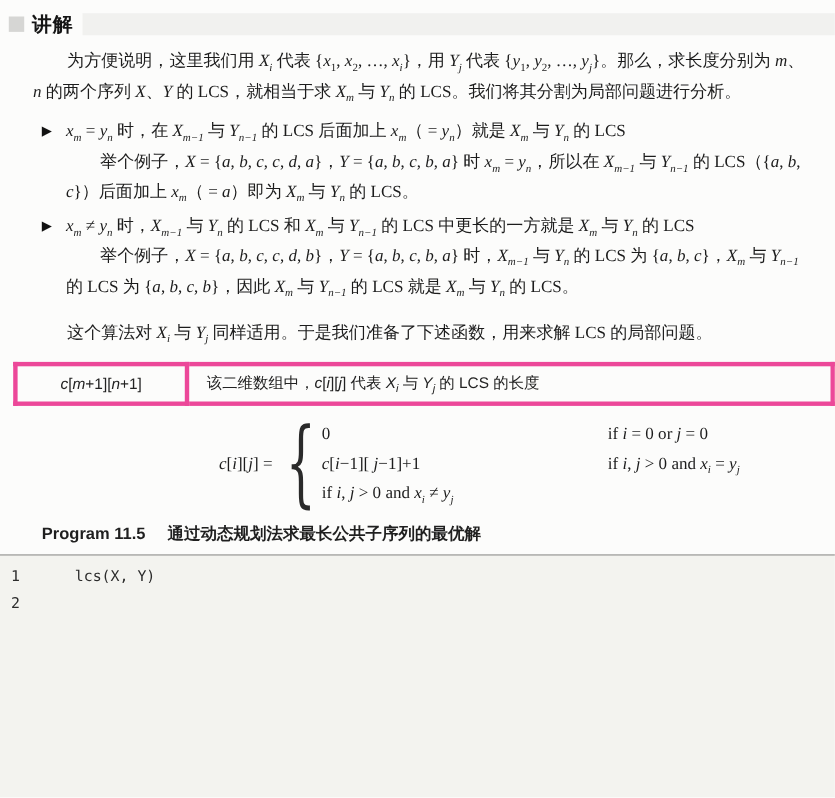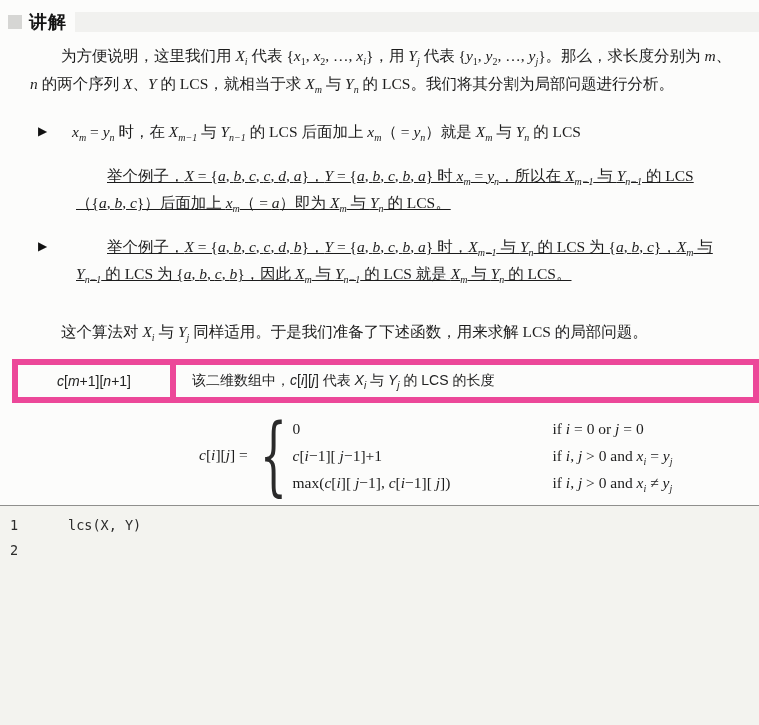--- a/index.html
+++ b/index.html
@@ -21,25 +21,25 @@
   p.p3{margin-top:14px;}
   p.p4{margin-top:15px;}
   p.p5{margin-top:16px;}
   i{font-style:italic;}
   sub{font-size:10px;line-height:0;}
   
   .blist{margin-top:9px;padding-left:8px;}
   .bitem{position:relative;padding-left:22px;line-height:1.78;}
   .bitem + .bitem{margin-top:3px;}
   .bmarker{position:absolute;left:0;top:3px;font-size:12px;color:#111;}
-  .bhead{margin:12px;}
-  .bexample{margin:16px;text-indent:2em;text-decoration:underline;}
+  .bhead{margin:0;}
+  .bexample{margin:0;text-indent:2em;}
   
   .vartable{width:calc(100% + 42px);margin:13px -24px 0 -18px;border-collapse:collapse;font-family:"Liberation Sans","DejaVu Sans",sans-serif;font-size:14px;color:#222;}
-  .vartable td{border:6px solid #ec4899;padding:6px 10px;height:20px;}
+  .vartable td{border:4px solid #ec4899;padding:6px 10px;height:20px;}
   .vartable td.vleft{width:132px;text-align:center;white-space:nowrap;}
   .vartable td.vright{padding-left:16px;}
   
   .formula{display:flex;align-items:center;margin:12px 0 0 145px;}
   .f-lhs{margin-right:6px;white-space:nowrap;margin-left:24px;}
   .f-brace{font-size:86px;font-weight:100;line-height:0.92;transform:scaleX(0.5);transform-origin:center;color:#2a2a2a;margin:0 -8px 0 -8px;font-family:"DejaVu Serif",serif;}
   .f-rows{display:grid;grid-template-columns:256px auto;column-gap:4px;}
   .f-expr,.f-cond{line-height:27px;white-space:nowrap;}
   
   .program{display:flex;margin:14px 0 0 8px;font-family:"Liberation Sans","DejaVu Sans",sans-serif;font-weight:bold;font-size:15px;color:#1f1f1f;align-items:baseline;}
@@ -64,20 +64,21 @@
   <p class="body p1">为方便说明，这里我们用 <i>X<sub>i</sub></i> 代表 {<i>x</i><sub>1</sub>, <i>x</i><sub>2</sub>, …, <i>x<sub>i</sub></i>}，用 <i>Y<sub>j</sub></i> 代表 {<i>y</i><sub>1</sub>, <i>y</i><sub>2</sub>, …, <i>y<sub>j</sub></i>}。那么，求长度分别为 <i>m</i>、<i>n</i> 的两个序列 <i>X</i>、<i>Y</i> 的 LCS，就相当于求 <i>X<sub>m</sub></i> 与 <i>Y<sub>n</sub></i> 的 LCS。我们将其分割为局部问题进行分析。</p>
 
   <div class="blist">
     <div class="bitem">
       <span class="bmarker">▶</span>
       <p class="bhead"><i>x<sub>m</sub></i> = <i>y<sub>n</sub></i> 时，在 <i>X<sub>m−1</sub></i> 与 <i>Y<sub>n−1</sub></i> 的 LCS 后面加上 <i>x<sub>m</sub></i>（ = <i>y<sub>n</sub></i>）就是 <i>X<sub>m</sub></i> 与 <i>Y<sub>n</sub></i> 的 LCS</p>
       <p class="bexample">举个例子，<i>X</i> = {<i>a</i>, <i>b</i>, <i>c</i>, <i>c</i>, <i>d</i>, <i>a</i>}，<i>Y</i> = {<i>a</i>, <i>b</i>, <i>c</i>, <i>b</i>, <i>a</i>} 时 <i>x<sub>m</sub></i> = <i>y<sub>n</sub></i>，所以在 <i>X<sub>m−1</sub></i> 与 <i>Y<sub>n−1</sub></i> 的 LCS（{<i>a</i>, <i>b</i>, <i>c</i>}）后面加上 <i>x<sub>m</sub></i>（ = <i>a</i>）即为 <i>X<sub>m</sub></i> 与 <i>Y<sub>n</sub></i> 的 LCS。</p>
     </div>
     <div class="bitem">
       <span class="bmarker">▶</span>
+      <p class="bhead"><i>x<sub>m</sub></i> ≠ <i>y<sub>n</sub></i> 时，<i>X<sub>m−1</sub></i> 与 <i>Y<sub>n</sub></i> 的 LCS 和 <i>X<sub>m</sub></i> 与 <i>Y<sub>n−1</sub></i> 的 LCS 中更长的一方就是 <i>X<sub>m</sub></i> 与 <i>Y<sub>n</sub></i> 的 LCS</p>
       <p class="bexample">举个例子，<i>X</i> = {<i>a</i>, <i>b</i>, <i>c</i>, <i>c</i>, <i>d</i>, <i>b</i>}，<i>Y</i> = {<i>a</i>, <i>b</i>, <i>c</i>, <i>b</i>, <i>a</i>} 时，<i>X<sub>m−1</sub></i> 与 <i>Y<sub>n</sub></i> 的 LCS 为 {<i>a</i>, <i>b</i>, <i>c</i>}，<i>X<sub>m</sub></i> 与 <i>Y<sub>n−1</sub></i> 的 LCS 为 {<i>a</i>, <i>b</i>, <i>c</i>, <i>b</i>}，因此 <i>X<sub>m</sub></i> 与 <i>Y<sub>n−1</sub></i> 的 LCS 就是 <i>X<sub>m</sub></i> 与 <i>Y<sub>n</sub></i> 的 LCS。</p>
     </div>
   </div>
 
   <p class="body p3">这个算法对 <i>X<sub>i</sub></i> 与 <i>Y<sub>j</sub></i> 同样适用。于是我们准备了下述函数，用来求解 LCS 的局部问题。</p>
 
   <table class="vartable">
     <tbody>
         <tr>
       <td class="vleft"><i>c</i>[<i>m</i>+1][<i>n</i>+1]</td>
@@ -88,26 +89,29 @@
 
 
   <div class="formula">
     <span class="f-lhs"><i>c</i>[<i>i</i>][<i>j</i>] =</span>
     <span class="f-brace">{</span>
     <div class="f-rows">
       <span class="f-expr">0</span>
       <span class="f-cond">if <i>i</i> = 0 or <i>j</i> = 0</span>
       <span class="f-expr"><i>c</i>[<i>i</i>−1][ <i>j</i>−1]+1</span>
       <span class="f-cond">if <i>i</i>, <i>j</i> &gt; 0 and <i>x<sub>i</sub></i> = <i>y<sub>j</sub></i></span>
-      <span class="f-expr">max(<i>c</i>[<i>i</i>][ <i>j</i>−1], <i>c</i>[<i>i</i>−1][ <i>j</i>])</span>
       <span class="f-cond">if <i>i</i>, <i>j</i> &gt; 0 and <i>x<sub>i</sub></i> ≠ <i>y<sub>j</sub></i></span>
     </div>
   </div>
 
 
+  <div class="program">
+    <span class="plabel">Program 11.5</span>
+    <span class="ptitle">通过动态规划法求最长公共子序列的最优解</span>
+  </div>
 
   <div class="codeblock">
     <div class="codeline">
       <span class="lnum">1</span>
       <span class="ctext">lcs(X, Y)</span>
     </div>
     <div class="codeline">
       <span class="lnum">2</span>
     </div>
   </div>

